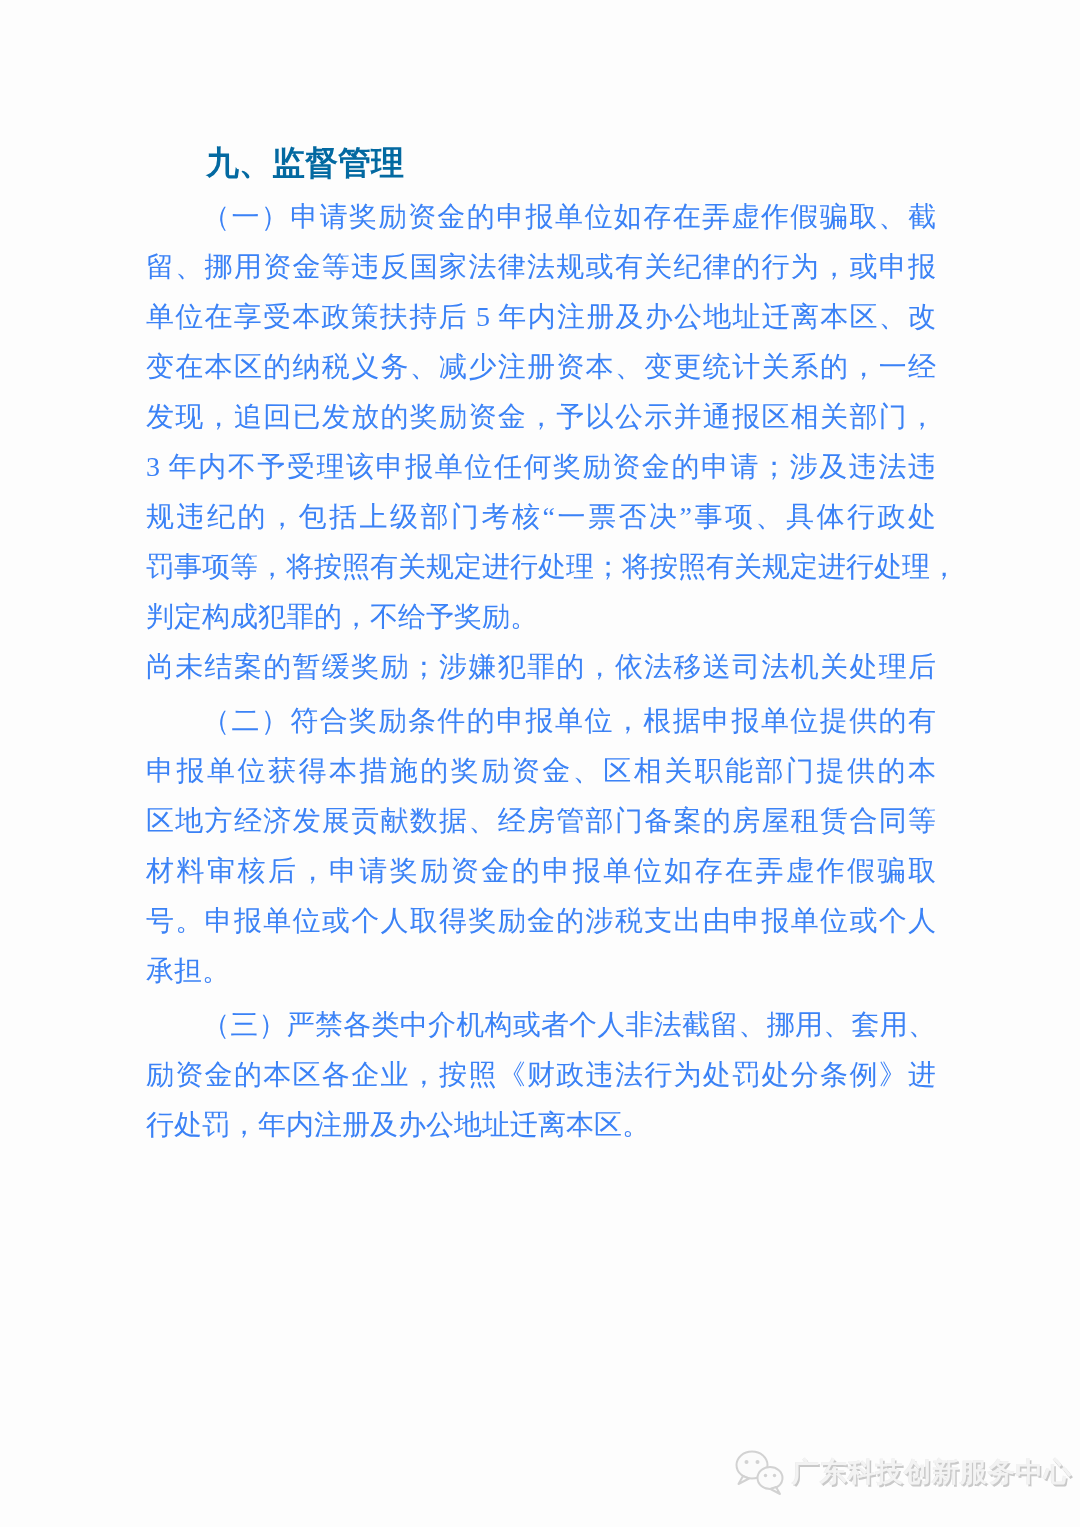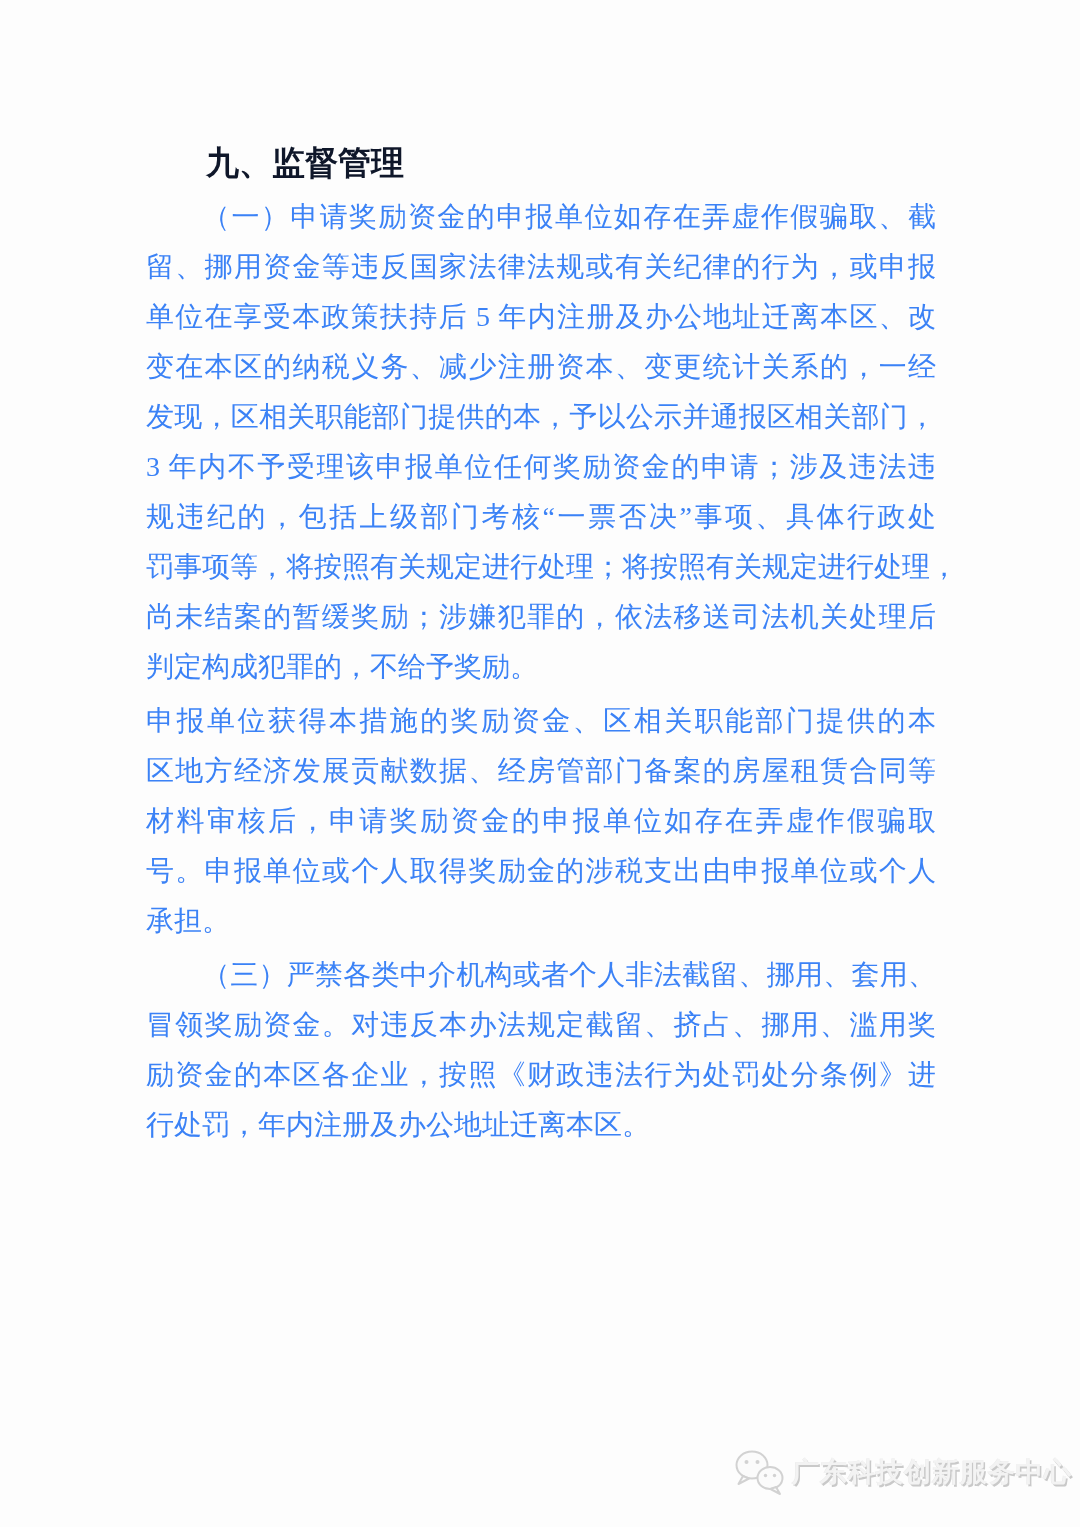--- a/index.html
+++ b/index.html
@@ -20,21 +20,21 @@
     left: 146px;
     top: 138px;
     width: 790px;
   }
   .heading {
     font-family: "Liberation Sans", sans-serif;
     font-weight: 700;
     font-size: 33px;
     line-height: 50px;
     text-indent: 60px;
-    color: #0f172a;
+    color: #0369a1;
     margin: 0 0 4px 0;
   }
   .paragraph {
     margin: 0 0 4px 0;
   }
   .line {
     font-size: 28px;
     line-height: 50px;
     text-align: justify;
     text-align-last: justify;
@@ -72,37 +72,37 @@
 <body>
 
 <div class="doc">
   <div class="heading">九、监督管理</div>
   <div>
       <div class="paragraph">
         <div class="line first">（一）申请奖励资金的申报单位如存在弄虚作假骗取、截</div>
         <div class="line">留、挪用资金等违反国家法律法规或有关纪律的行为，或申报</div>
         <div class="line">单位在享受本政策扶持后 5 年内注册及办公地址迁离本区、改</div>
         <div class="line">变在本区的纳税义务、减少注册资本、变更统计关系的，一经</div>
-        <div class="line">发现，区相关职能部门提供的本，予以公示并通报区相关部门，</div>
+        <div class="line">发现，追回已发放的奖励资金，予以公示并通报区相关部门，</div>
         <div class="line">3 年内不予受理该申报单位任何奖励资金的申请；涉及违法违</div>
         <div class="line">规违纪的，包括上级部门考核“一票否决”事项、具体行政处</div>
         <div class="line">罚事项等，将按照有关规定进行处理；将按照有关规定进行处理，</div>
+        <div class="line last">判定构成犯罪的，不给予奖励。</div>
         <div class="line">尚未结案的暂缓奖励；涉嫌犯罪的，依法移送司法机关处理后</div>
-        <div class="line last">判定构成犯罪的，不给予奖励。</div>
       </div>
       <div class="paragraph">
+        <div class="line first">（二）符合奖励条件的申报单位，根据申报单位提供的有</div>
         <div class="line">申报单位获得本措施的奖励资金、区相关职能部门提供的本</div>
         <div class="line">区地方经济发展贡献数据、经房管部门备案的房屋租赁合同等</div>
         <div class="line">材料审核后，申请奖励资金的申报单位如存在弄虚作假骗取</div>
         <div class="line">号。申报单位或个人取得奖励金的涉税支出由申报单位或个人</div>
         <div class="line last">承担。</div>
       </div>
       <div class="paragraph">
         <div class="line first">（三）严禁各类中介机构或者个人非法截留、挪用、套用、</div>
-        <div class="line">冒领奖励资金。对违反本办法规定截留、挤占、挪用、滥用奖</div>
         <div class="line">励资金的本区各企业，按照《财政违法行为处罚处分条例》进</div>
         <div class="line last">行处罚，年内注册及办公地址迁离本区。</div>
       </div>
     </div>
 </div>
 
 <div class="watermark">
   <span class="watermark-icon">
     <svg width="54" height="48" viewBox="0 0 54 48" xmlns="http://www.w3.org/2000/svg">
       <g fill="#fbfbfb" stroke="#d2d2d2" stroke-width="2">

